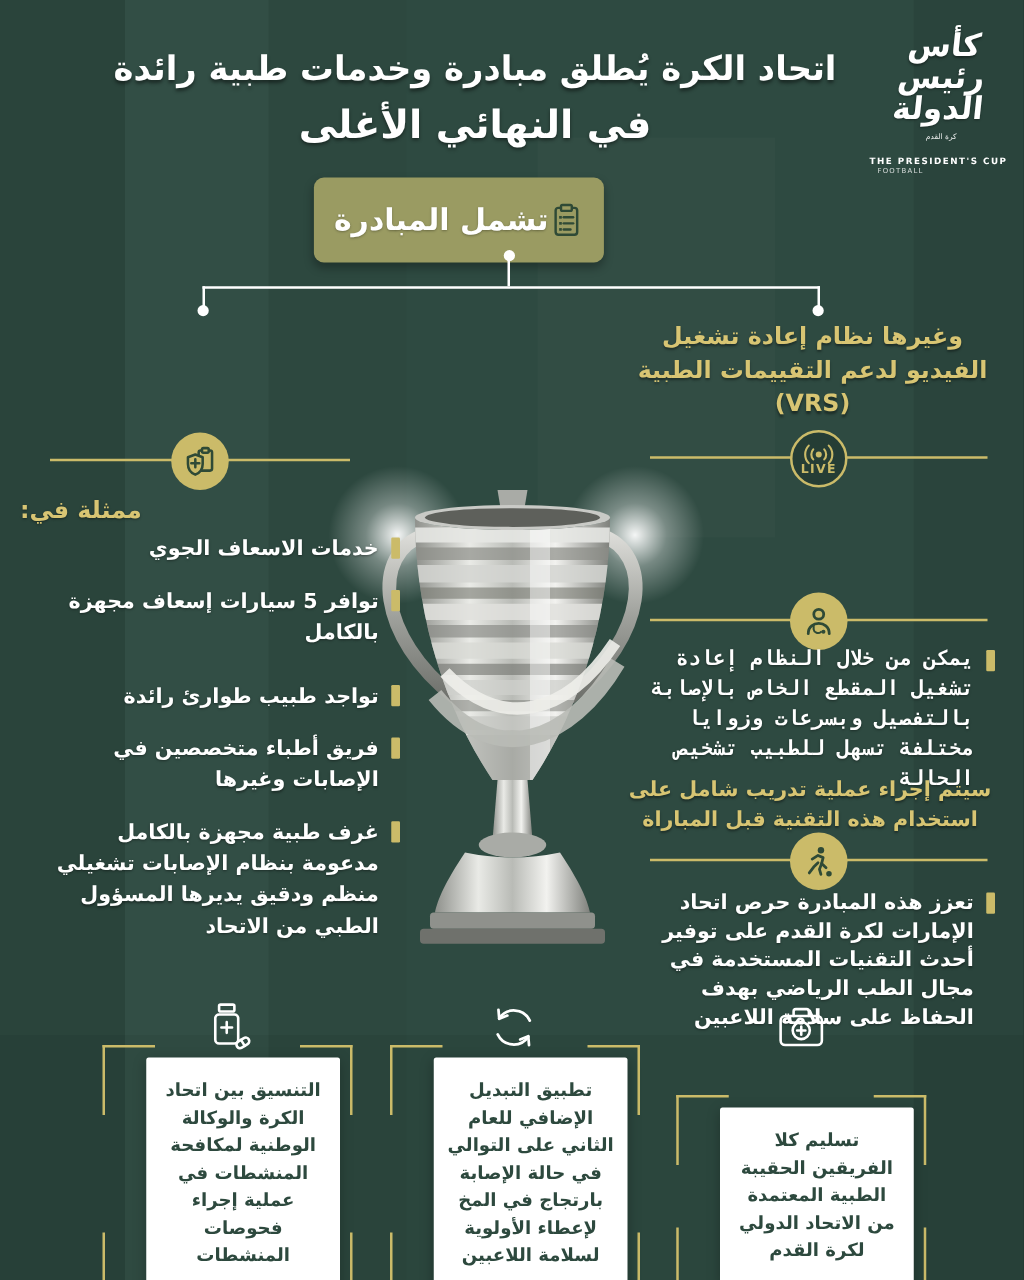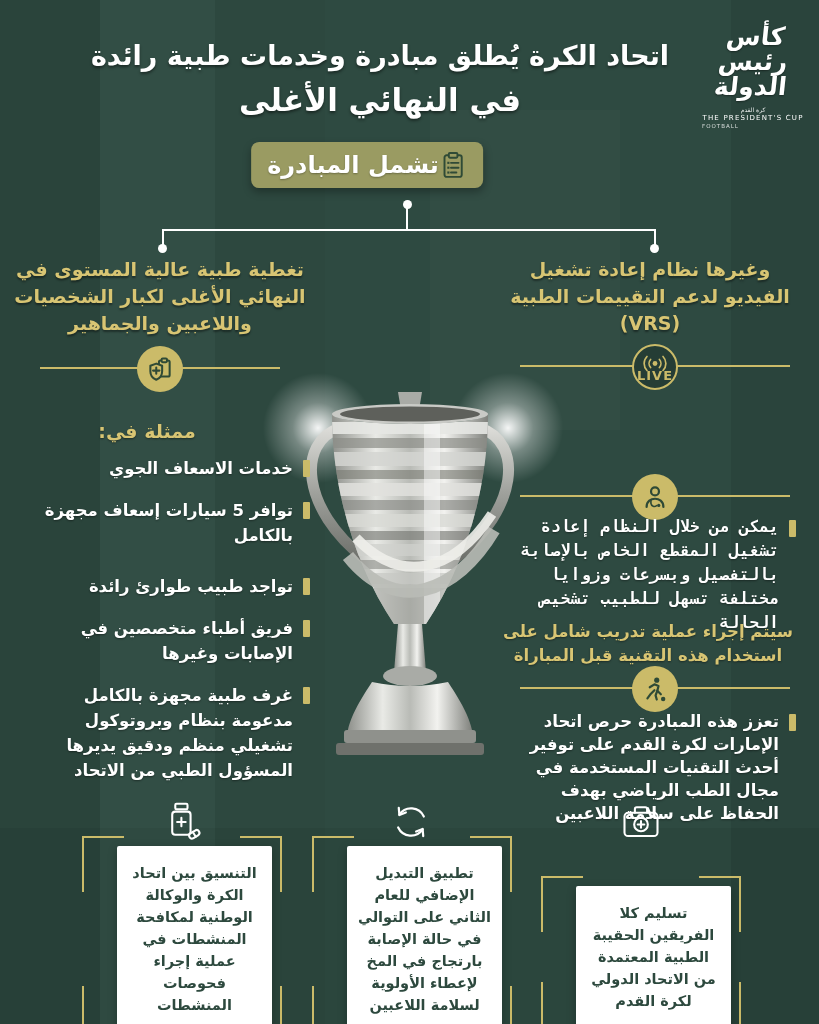--- a/index.html
+++ b/index.html
@@ -39,26 +39,26 @@
     text-shadow:0 2px 3px rgba(0,0,0,.45);}
   .title2{position:absolute;top:82px;left:0;width:760px;text-align:center;
     color:var(--white);font-size:31px;font-weight:900;
     text-shadow:0 2px 3px rgba(0,0,0,.45);}
 
   
   .logo{position:absolute;top:24px;left:700px;width:106px;text-align:center;color:var(--white);}
   .logo-stack{font-weight:900;font-size:25px;line-height:25px;letter-spacing:-1px;
     transform:skewX(-6deg);text-shadow:0 1px 2px rgba(0,0,0,.4);}
   .logo-ar-small{font-size:6px;opacity:.9;margin-top:7px;}
-  .logo-en{font-size:7px;letter-spacing:1.2px;font-weight:400;margin-top:1px;white-space:nowrap;}
+  .logo-en{font-size:7px;letter-spacing:1.2px;font-weight:700;margin-top:12px;white-space:nowrap;}
   .logo-sub{font-size:5.5px;letter-spacing:1px;opacity:.8;margin-top:1px;text-align:left;padding-left:2px;}
 
   
   .badge{position:absolute;top:142px;left:367px;transform:translateX(-50%);
-    background:var(--olive);border-radius:8px;padding:9px 16px;
+    background:var(--olive);border-radius:8px;padding:20px 16px;
     display:inline-flex;align-items:center;gap:0;
     box-shadow:0 4px 8px rgba(0,0,0,.3);}
   .badge-label{color:var(--white);font-size:24px;font-weight:900;white-space:nowrap;
     text-shadow:0 1px 2px rgba(0,0,0,.3);}
 
   
   .cline{position:absolute;background:var(--white);}
   .cdot{position:absolute;width:9px;height:9px;border-radius:50%;background:var(--white);}
 
   
@@ -68,33 +68,33 @@
   .lc-head{top:256px;left:10px;width:300px;}
   .rc-head{top:256px;left:500px;width:300px;}
   .vrs-line{display:block;}
 
   .divider{position:absolute;height:44px;}
   .divider .dline{position:absolute;top:21px;left:0;right:0;height:2px;background:var(--gold);}
   .divider .dicon{position:absolute;left:50%;top:0;transform:translateX(-50%);
     width:46px;height:46px;border-radius:50%;background:var(--gold);
     display:flex;flex-direction:column;align-items:center;justify-content:center;}
   .divider .dicon.outline{background:var(--bg-dark);border:2px solid var(--gold);}
-  .live-label{color:var(--gold);font-size:13px;font-weight:900;letter-spacing:1px;line-height:7px;}
+  .live-label{color:var(--gold);font-size:10px;font-weight:900;letter-spacing:1px;line-height:7px;}
 
   .para{position:absolute;color:var(--white);font-size:16.5px;line-height:24px;
     font-weight:700;text-align:right;padding-right:17px;
     text-shadow:0 1px 2px rgba(0,0,0,.4);}
   .para .bullet{position:absolute;right:0;top:4px;width:7px;height:17px;
     background:var(--gold);border-radius:1px;}
   .gold-note{position:absolute;color:var(--gold-text);font-size:16.5px;line-height:24px;
     font-weight:700;text-align:center;text-shadow:0 1px 2px rgba(0,0,0,.4);}
   .intro-label{position:absolute;color:var(--gold-text);font-size:19px;font-weight:800;
-    text-align:center;text-shadow:0 1px 2px rgba(0,0,0,.4);margin-top:23px;}
-
-  .item-list{position:absolute;top:426px;left:22px;width:288px;margin-top:30px;}
+    text-align:left;text-shadow:0 1px 2px rgba(0,0,0,.4);}
+
+  .item-list{position:absolute;top:426px;left:32px;width:288px;}
   .item{position:relative;color:var(--white);font-size:16.5px;line-height:25px;
     font-weight:700;text-align:right;padding-right:17px;margin-bottom:17px;
     text-shadow:0 1px 2px rgba(0,0,0,.4);}
   .item .bullet{position:absolute;right:0;top:4px;width:7px;height:17px;
     background:var(--gold);border-radius:1px;}
 
   
   .glow{position:absolute;width:120px;height:120px;border-radius:50%;
     background:radial-gradient(circle,rgba(255,255,255,.95) 0%,rgba(255,255,255,.35) 30%,rgba(255,255,255,0) 65%);}
   .glow-l{left:258px;top:368px;}
@@ -222,42 +222,41 @@
 
       <path d="M102,236 L126,236 L130,284 L98,284 Z" fill="url(#sv)"></path>
       <ellipse cx="114" cy="288" rx="27" ry="10" fill="#a9aba6"></ellipse>
 
       <path d="M76,294 C60,318 54,332 52,342 L176,342 C174,332 168,318 152,294 Q114,302 76,294 Z" fill="url(#sv)"></path>
       <rect x="48" y="342" width="132" height="13" rx="3" fill="#8f918c"></rect>
       <rect x="40" y="355" width="148" height="12" rx="3" fill="#6f716c"></rect>
     </svg>
   </div>
 
-  <div class="col-heading lc-head">تغطية طبية عالية المستوى في النهائي الأغلى لكبار الشخصيات واللاعبين والجماهير</div>
 
   <div class="divider" style="left:40px;top:346px;width:240px;">
     <div class="dline"></div>
     <div class="dicon">
       <svg width="30" height="30" viewBox="0 0 28 28" fill="none" stroke="#2f4a36" stroke-width="1.9" stroke-linecap="round" stroke-linejoin="round">
         <rect x="13" y="6" width="10" height="15" rx="1.5"></rect>
         <rect x="15.5" y="4.2" width="5" height="3.4" rx="1" fill="#cbbb69"></rect>
         <path d="M10.5,9 L16,11 L16,16 C16,20.5 13,23 10.5,24 C8,23 5,20.5 5,16 L5,11 Z" fill="#cbbb69"></path>
         <path d="M10.5,12.5 v6 M7.5,15.5 h6"></path>
       </svg>
     </div>
   </div>
 
   <div class="intro-label" style="top:397px;left:16px;width:262px;">ممثلة في:</div>
 
   <div class="item-list">
     <div class="item"><span class="bullet"></span><span>خدمات الاسعاف الجوي</span></div>
     <div class="item"><span class="bullet"></span><span>توافر 5 سيارات إسعاف مجهزة بالكامل</span></div>
     <div class="item" style="margin-top:26px;"><span class="bullet"></span><span>تواجد طبيب طوارئ رائدة</span></div>
     <div class="item"><span class="bullet"></span><span>فريق أطباء متخصصين في الإصابات وغيرها</span></div>
-    <div class="item"><span class="bullet"></span><span>غرف طبية مجهزة بالكامل مدعومة بنظام وبروتوكول تشغيلي منظم ودقيق يديرها المسؤول الطبي من الاتحاد</span></div>
+    <div class="item"><span class="bullet"></span><span>غرف طبية مجهزة بالكامل مدعومة بنظام الإصابات تشغيلي منظم ودقيق يديرها المسؤول الطبي من الاتحاد</span></div>
   </div>
 
   <div class="col-heading rc-head">
     <span>وغيرها نظام إعادة تشغيل الفيديو لدعم التقييمات الطبية</span>
     <span class="vrs-line">(VRS)</span>
   </div>
 
   <div class="divider" style="left:520px;top:344px;width:270px;">
     <div class="dline"></div>
     <div class="dicon outline">

